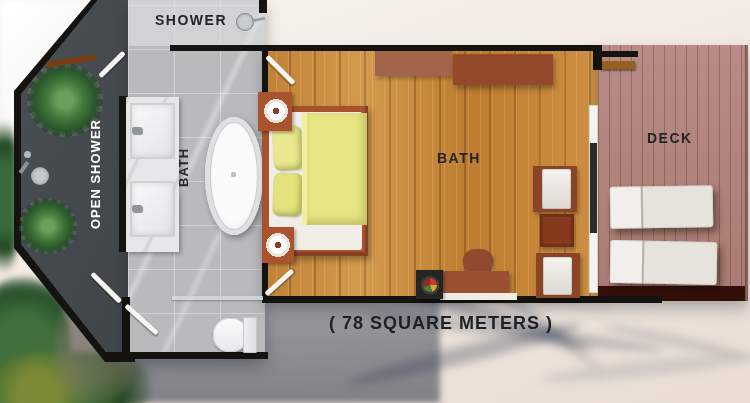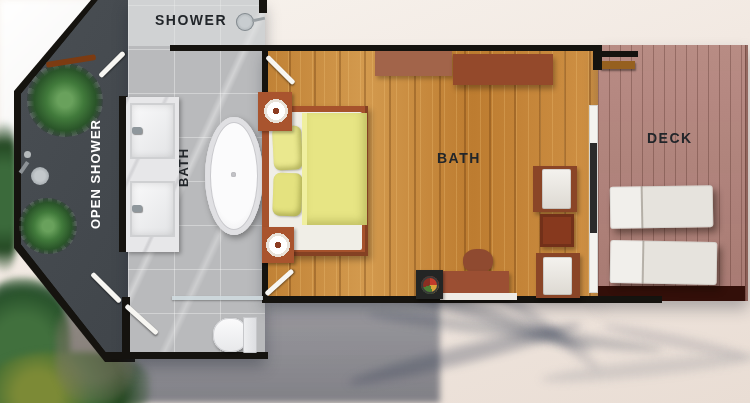--- a/index.html
+++ b/index.html
@@ -168,14 +168,15 @@
   <div class="a" style="left:590px;top:143px;width:7px;height:90px;background:#2b2b2b;"></div>
 
   <div class="lounger" style="left:610px;top:186px;width:103px;height:42px;transform:rotate(-1deg);"></div>
   <div class="lounger" style="left:610px;top:241px;width:107px;height:43px;transform:rotate(1deg);"></div>
 
   <div class="lbl" style="left:155px;top:12px;">SHOWER</div>
   <div class="lbl-v" style="left:88px;top:104px;height:140px;color:var(--label_light);">OPEN SHOWER</div>
   <div class="lbl-v" style="left:176px;top:137px;height:60px;color:var(--label_dark);">BATH</div>
   <div class="lbl" style="left:437px;top:150px;">BATH</div>
   <div class="lbl" style="left:647px;top:130px;">DECK</div>
+  <div class="lbl" style="left:306px;top:313px;width:270px;text-align:center;font-size:18px;font-weight:800;letter-spacing:1px;color:#1d2125;">( 78 SQUARE METERS )</div>
 
 </div>
 
 </body></html>

